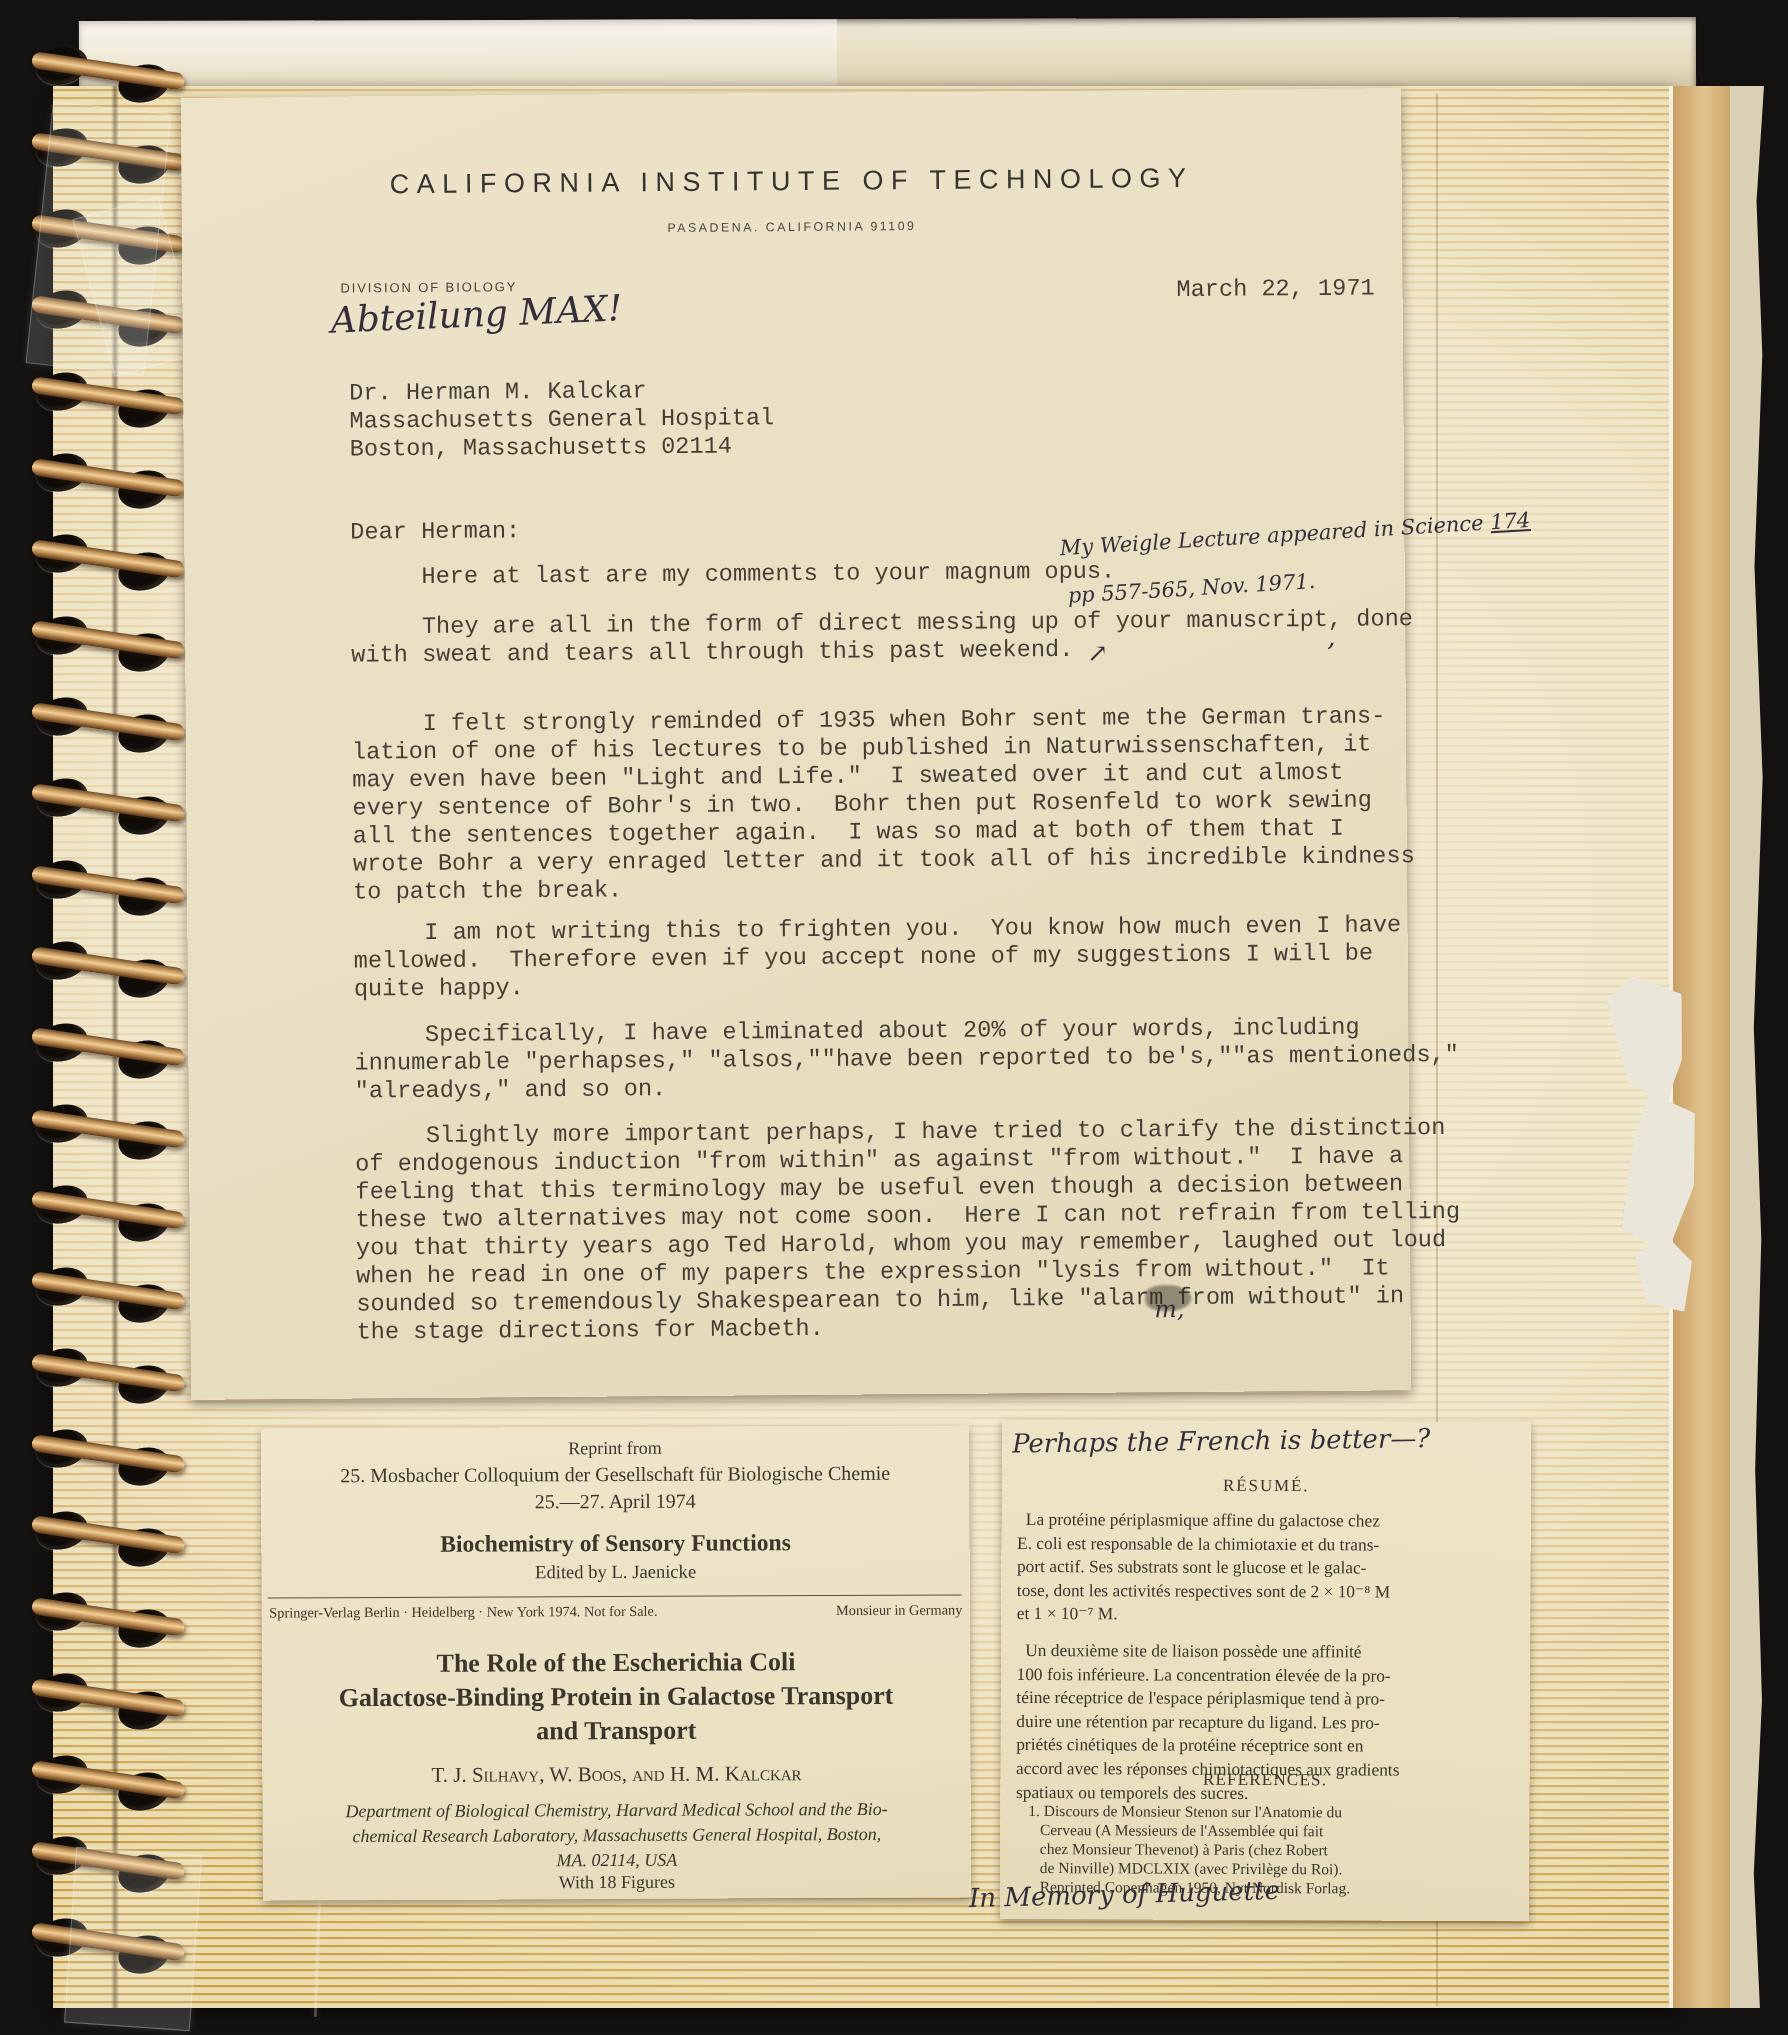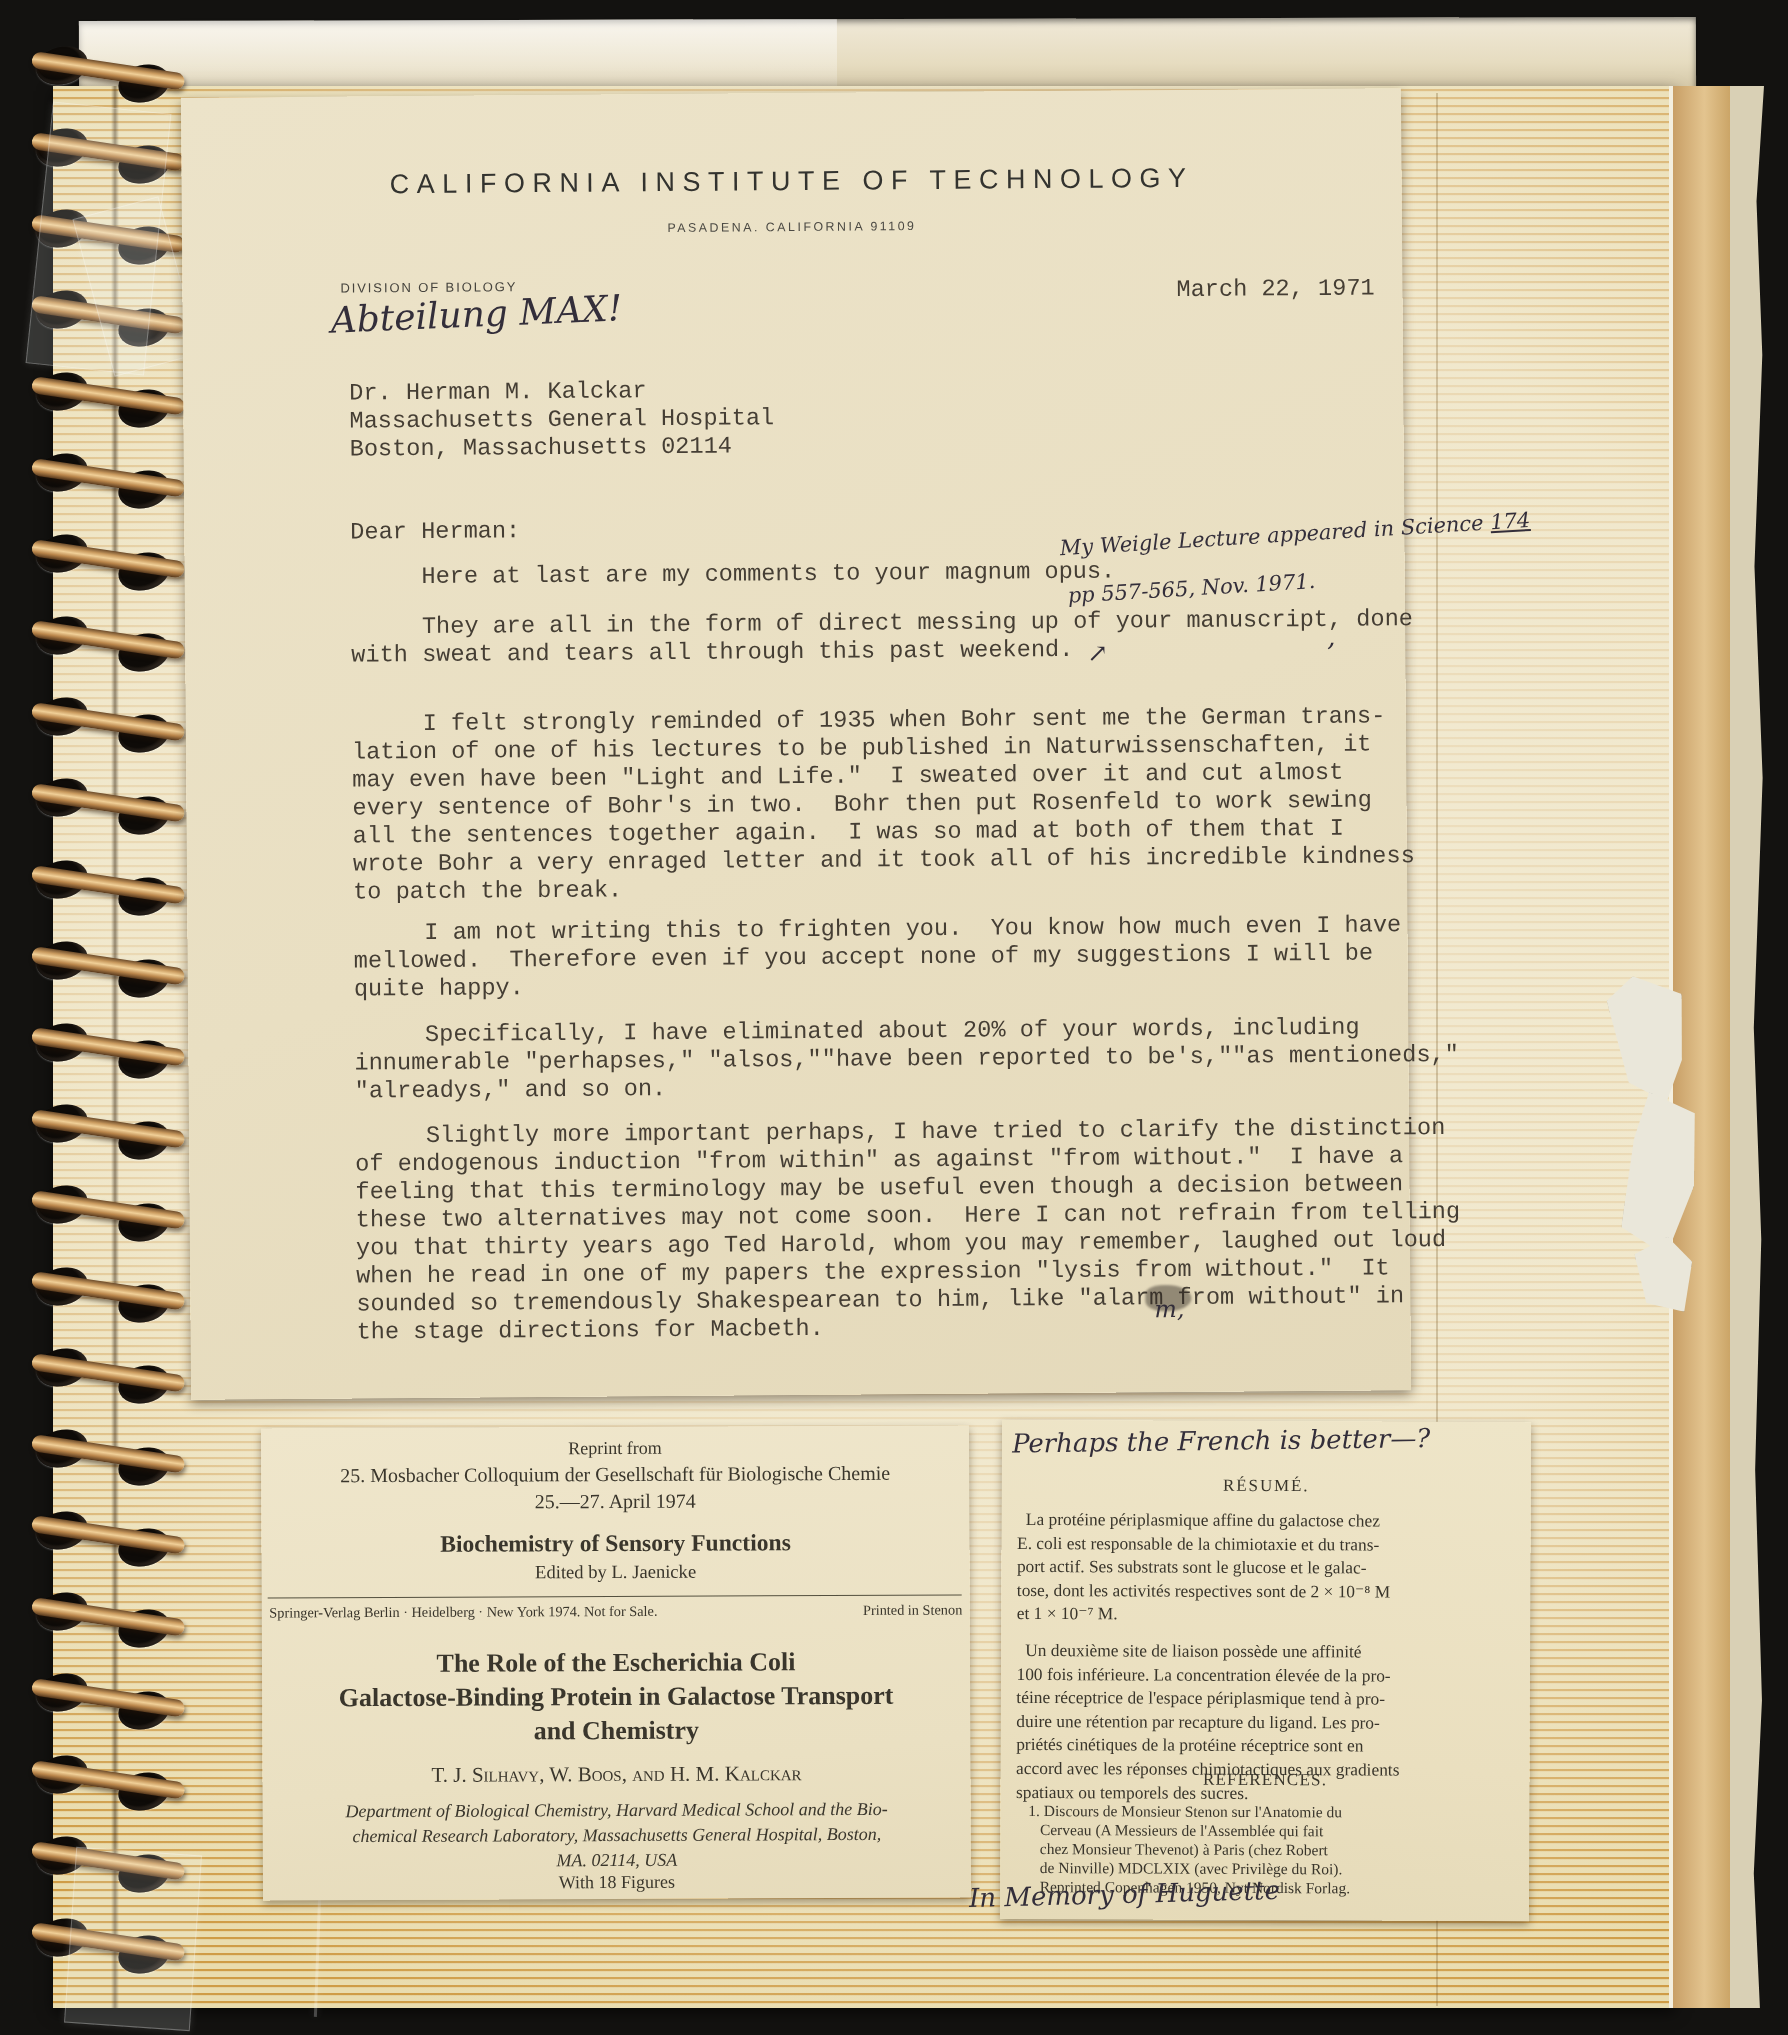--- a/index.html
+++ b/index.html
@@ -227,24 +227,24 @@
   </div>
 
   <div class="abs serif" id="reprint-card">
     <div class="abs center" style="top:11.2px;font-size:18px;">Reprint from</div>
     <div class="abs center" style="top:36px;font-size:20px;">25. Mosbacher Colloquium der Gesellschaft für Biologische Chemie</div>
     <div class="abs center" style="top:63px;font-size:20px;">25.—27. April 1974</div>
     <div class="abs center" style="top:103px;font-size:23.6px;font-weight:bold;">Biochemistry of Sensory Functions</div>
     <div class="abs center" style="top:134px;font-size:18.6px;">Edited by L. Jaenicke</div>
     <div class="abs" id="rule"></div>
     <div class="abs" style="left:7.5px;top:176px;font-size:14.3px;">Springer-Verlag Berlin · Heidelberg · New York 1974. Not for Sale.</div>
-    <div class="abs" style="right:7.5px;top:176px;font-size:14.3px;">Printed in Stenon</div>
+    <div class="abs" style="right:7.5px;top:176px;font-size:14.3px;">Monsieur in Germany</div>
     <div class="abs center" style="top:219px;font-size:26px;font-weight:bold;line-height:34px;"><span>The Role of the Escherichia Coli</span><br>
       <span>Galactose-Binding Protein in Galactose Transport</span><br>
-      <span>and Chemistry</span></div>
+      <span>and Transport</span></div>
     <div class="abs center" style="top:335px;font-size:21px;font-variant:small-caps;">T. J. Silhavy, W. Boos, and H. M. Kalckar</div>
     <div class="abs center" style="top:371px;font-size:18px;line-height:25px;font-style:italic;white-space:pre;">Department of Biological Chemistry, Harvard Medical School and the Bio-
 chemical Research Laboratory, Massachusetts General Hospital, Boston,
 MA. 02114, USA</div>
     <div class="abs center" style="top:445px;font-size:18px;">With 18 Figures</div>
   </div>
 
   <div class="abs serif" id="resume-card">
     <div class="hand" style="left:10px;top:5px;font-size:26px;transform:rotate(-1deg);">Perhaps the French is better—?</div>
     <div class="abs center" style="top:55px;font-size:17px;letter-spacing:1.9px;">RÉSUMÉ.</div>

